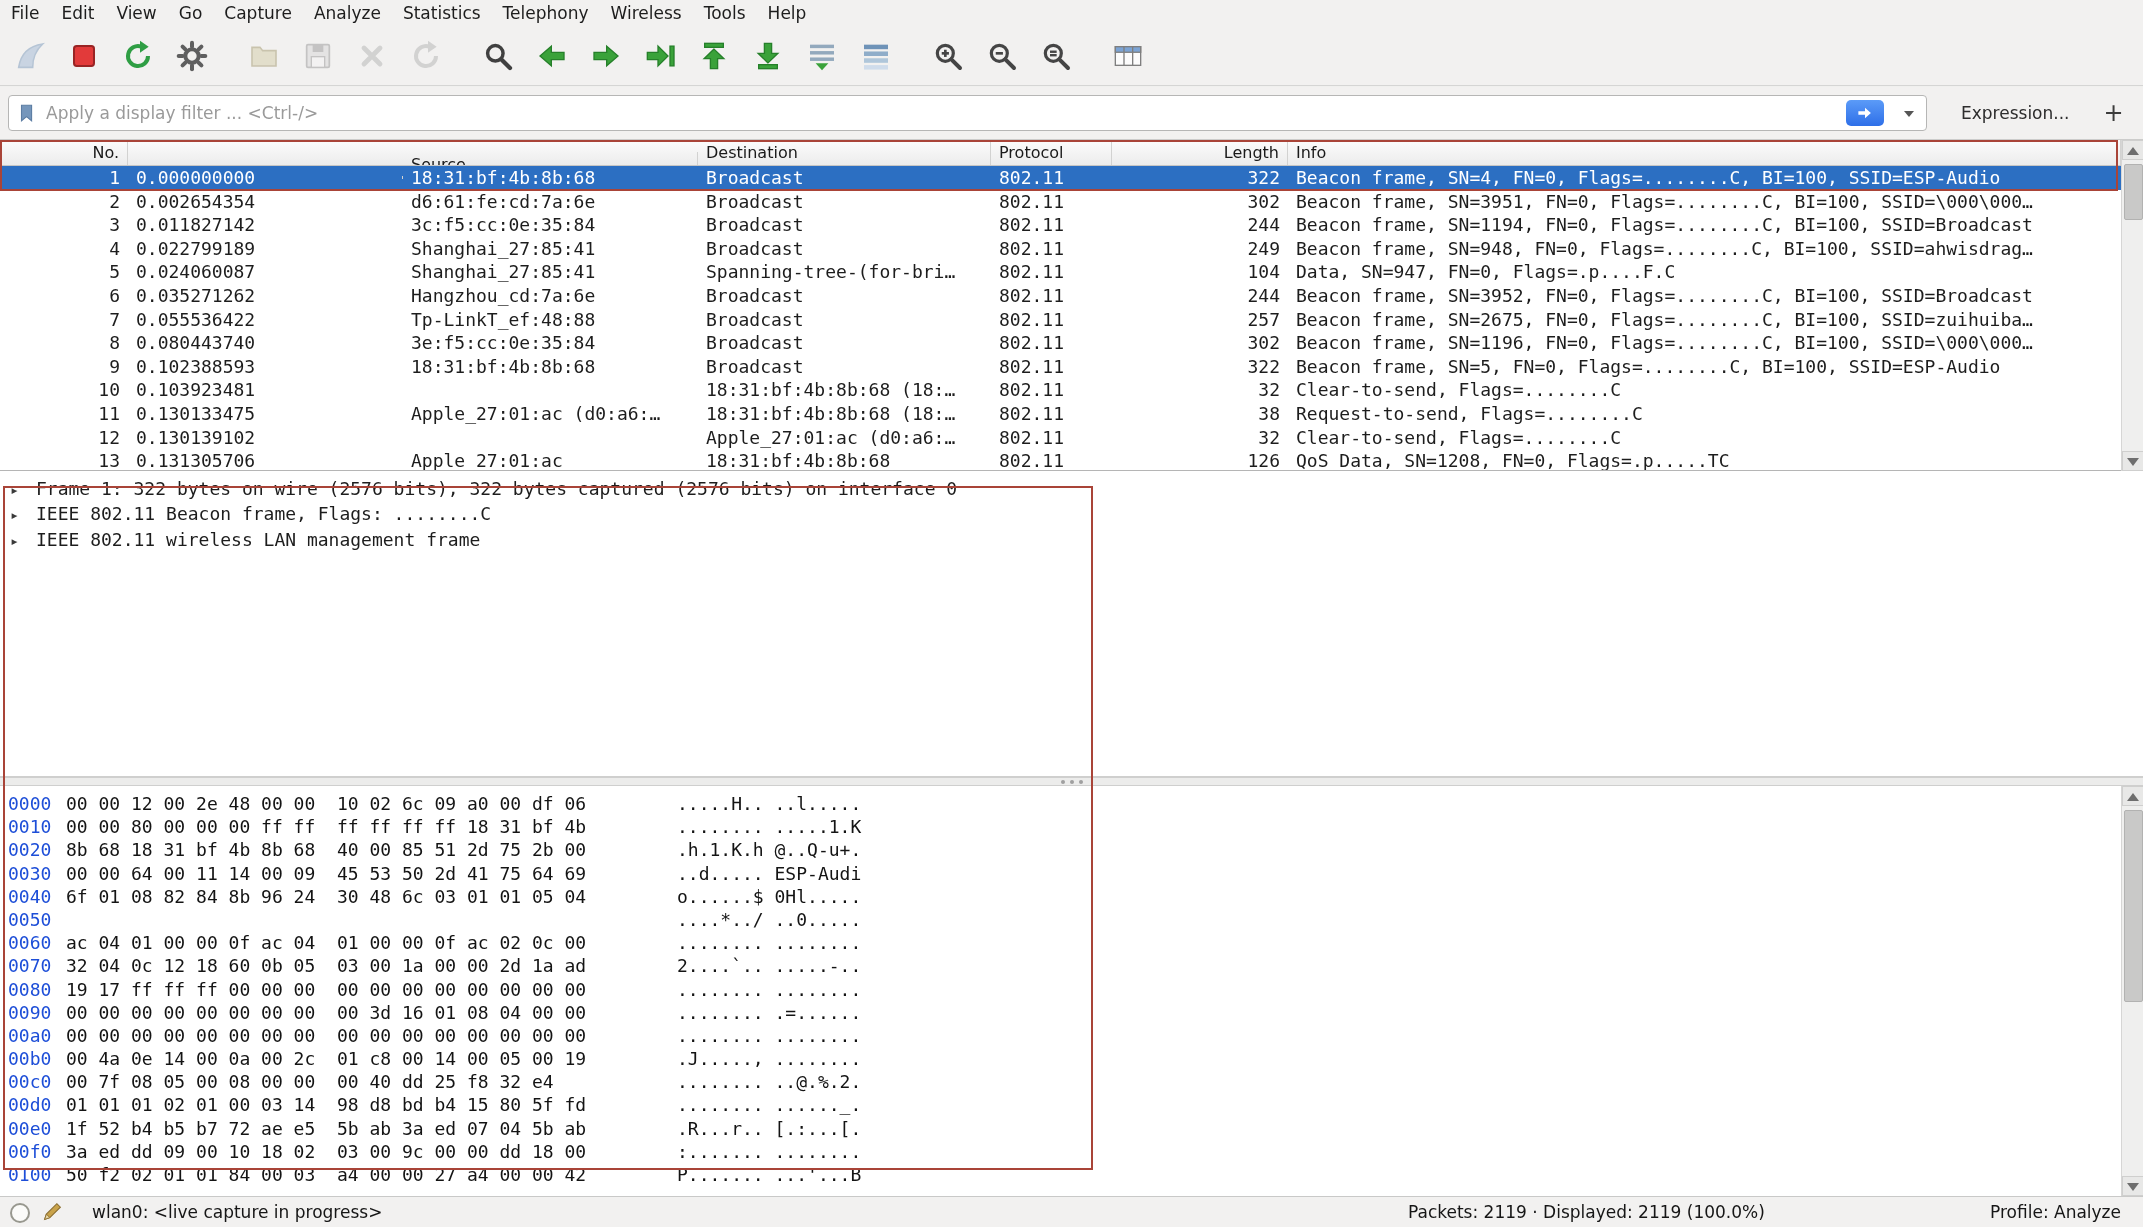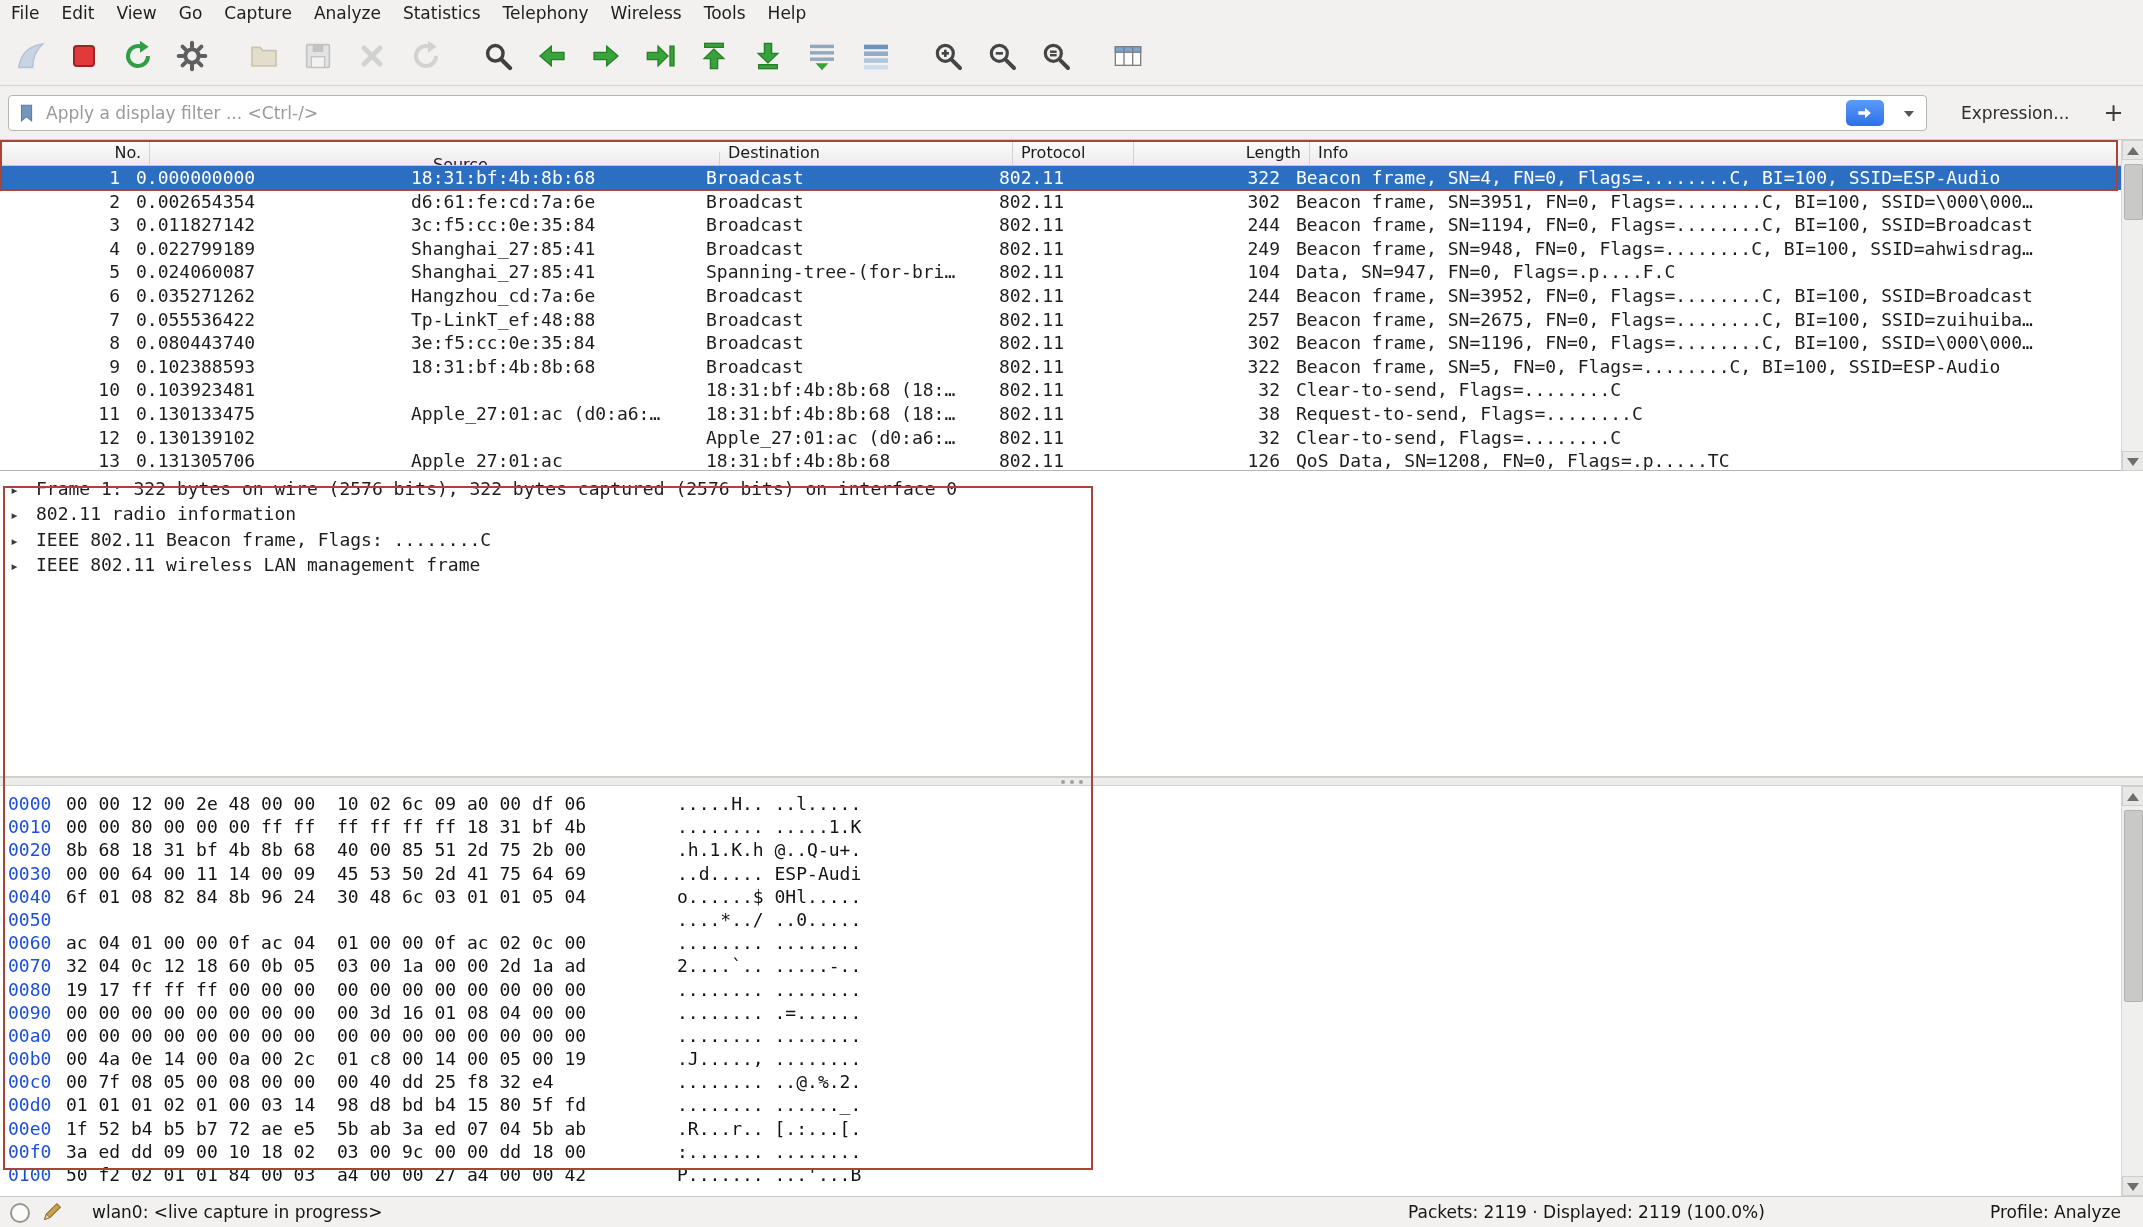--- a/index.html
+++ b/index.html
@@ -261,21 +261,21 @@
         </svg>
     </div>
     <div id="filter-combo-arrow"></div>
   </div>
   <div id="expression-btn">Expression...</div>
   <div id="add-filter-btn">+</div>
 </div>
 
 <div id="packet-list">
   <div id="plist-header">
-      <div class="hcell right first" style="width: 150px;">No.</div>
+      <div class="hcell right first" style="width: 128px;">No.</div>
       <div class="hcell" style="width: 275px; margin-top: 36px;">Time</div>
       <div class="hcell" style="width: 295px; margin-top: 12px;">Source</div>
       <div class="hcell" style="width: 293px;">Destination</div>
       <div class="hcell" style="width: 121px;">Protocol</div>
       <div class="hcell right" style="width: 176px;">Length</div>
       <div class="hcell" style="width: 833px;">Info</div>
     </div>
   <div id="plist-body">
       <div class="prow selected"><div class="pcell num" style="width: 128px;">1</div><div class="pcell" style="width: 275px;">0.000000000</div><div class="pcell" style="width: 295px;">18:31:bf:4b:8b:68</div><div class="pcell" style="width: 293px;">Broadcast</div><div class="pcell" style="width: 121px;">802.11</div><div class="pcell len" style="width: 176px;">322</div><div class="pcell" style="width: 833px;">Beacon frame, SN=4, FN=0, Flags=........C, BI=100, SSID=ESP-Audio</div></div>
       <div class="prow"><div class="pcell num" style="width: 128px;">2</div><div class="pcell" style="width: 275px;">0.002654354</div><div class="pcell" style="width: 295px;">d6:61:fe:cd:7a:6e</div><div class="pcell" style="width: 293px;">Broadcast</div><div class="pcell" style="width: 121px;">802.11</div><div class="pcell len" style="width: 176px;">302</div><div class="pcell" style="width: 833px;">Beacon frame, SN=3951, FN=0, Flags=........C, BI=100, SSID=\000\000…</div></div>
@@ -293,21 +293,20 @@
     </div>
 </div>
 <div class="scrollbar" id="sb-list">
   <div class="sb-arrow up"></div>
   <div class="sb-thumb"></div>
   <div class="sb-arrow down"></div>
 </div>
 
 <div id="detail-pane">
     <div class="dline"><span class="expander">▸</span><span>Frame 1: 322 bytes on wire (2576 bits), 322 bytes captured (2576 bits) on interface 0</span></div>
-    <div class="dline"><span class="expander">▸</span><span>802.11 radio information</span></div>
     <div class="dline"><span class="expander">▸</span><span>IEEE 802.11 Beacon frame, Flags: ........C</span></div>
     <div class="dline"><span class="expander">▸</span><span>IEEE 802.11 wireless LAN management frame</span></div>
   </div>
 
 <div id="splitter">
     <div class="grip"></div>
   </div>
 
 <div id="hex-pane">
     <div class="hexrow"><span class="off">0000</span><span class="bytes">00 00 12 00 2e 48 00 00  10 02 6c 09 a0 00 df 06</span><span class="ascii">.....H.. ..l.....</span></div>

